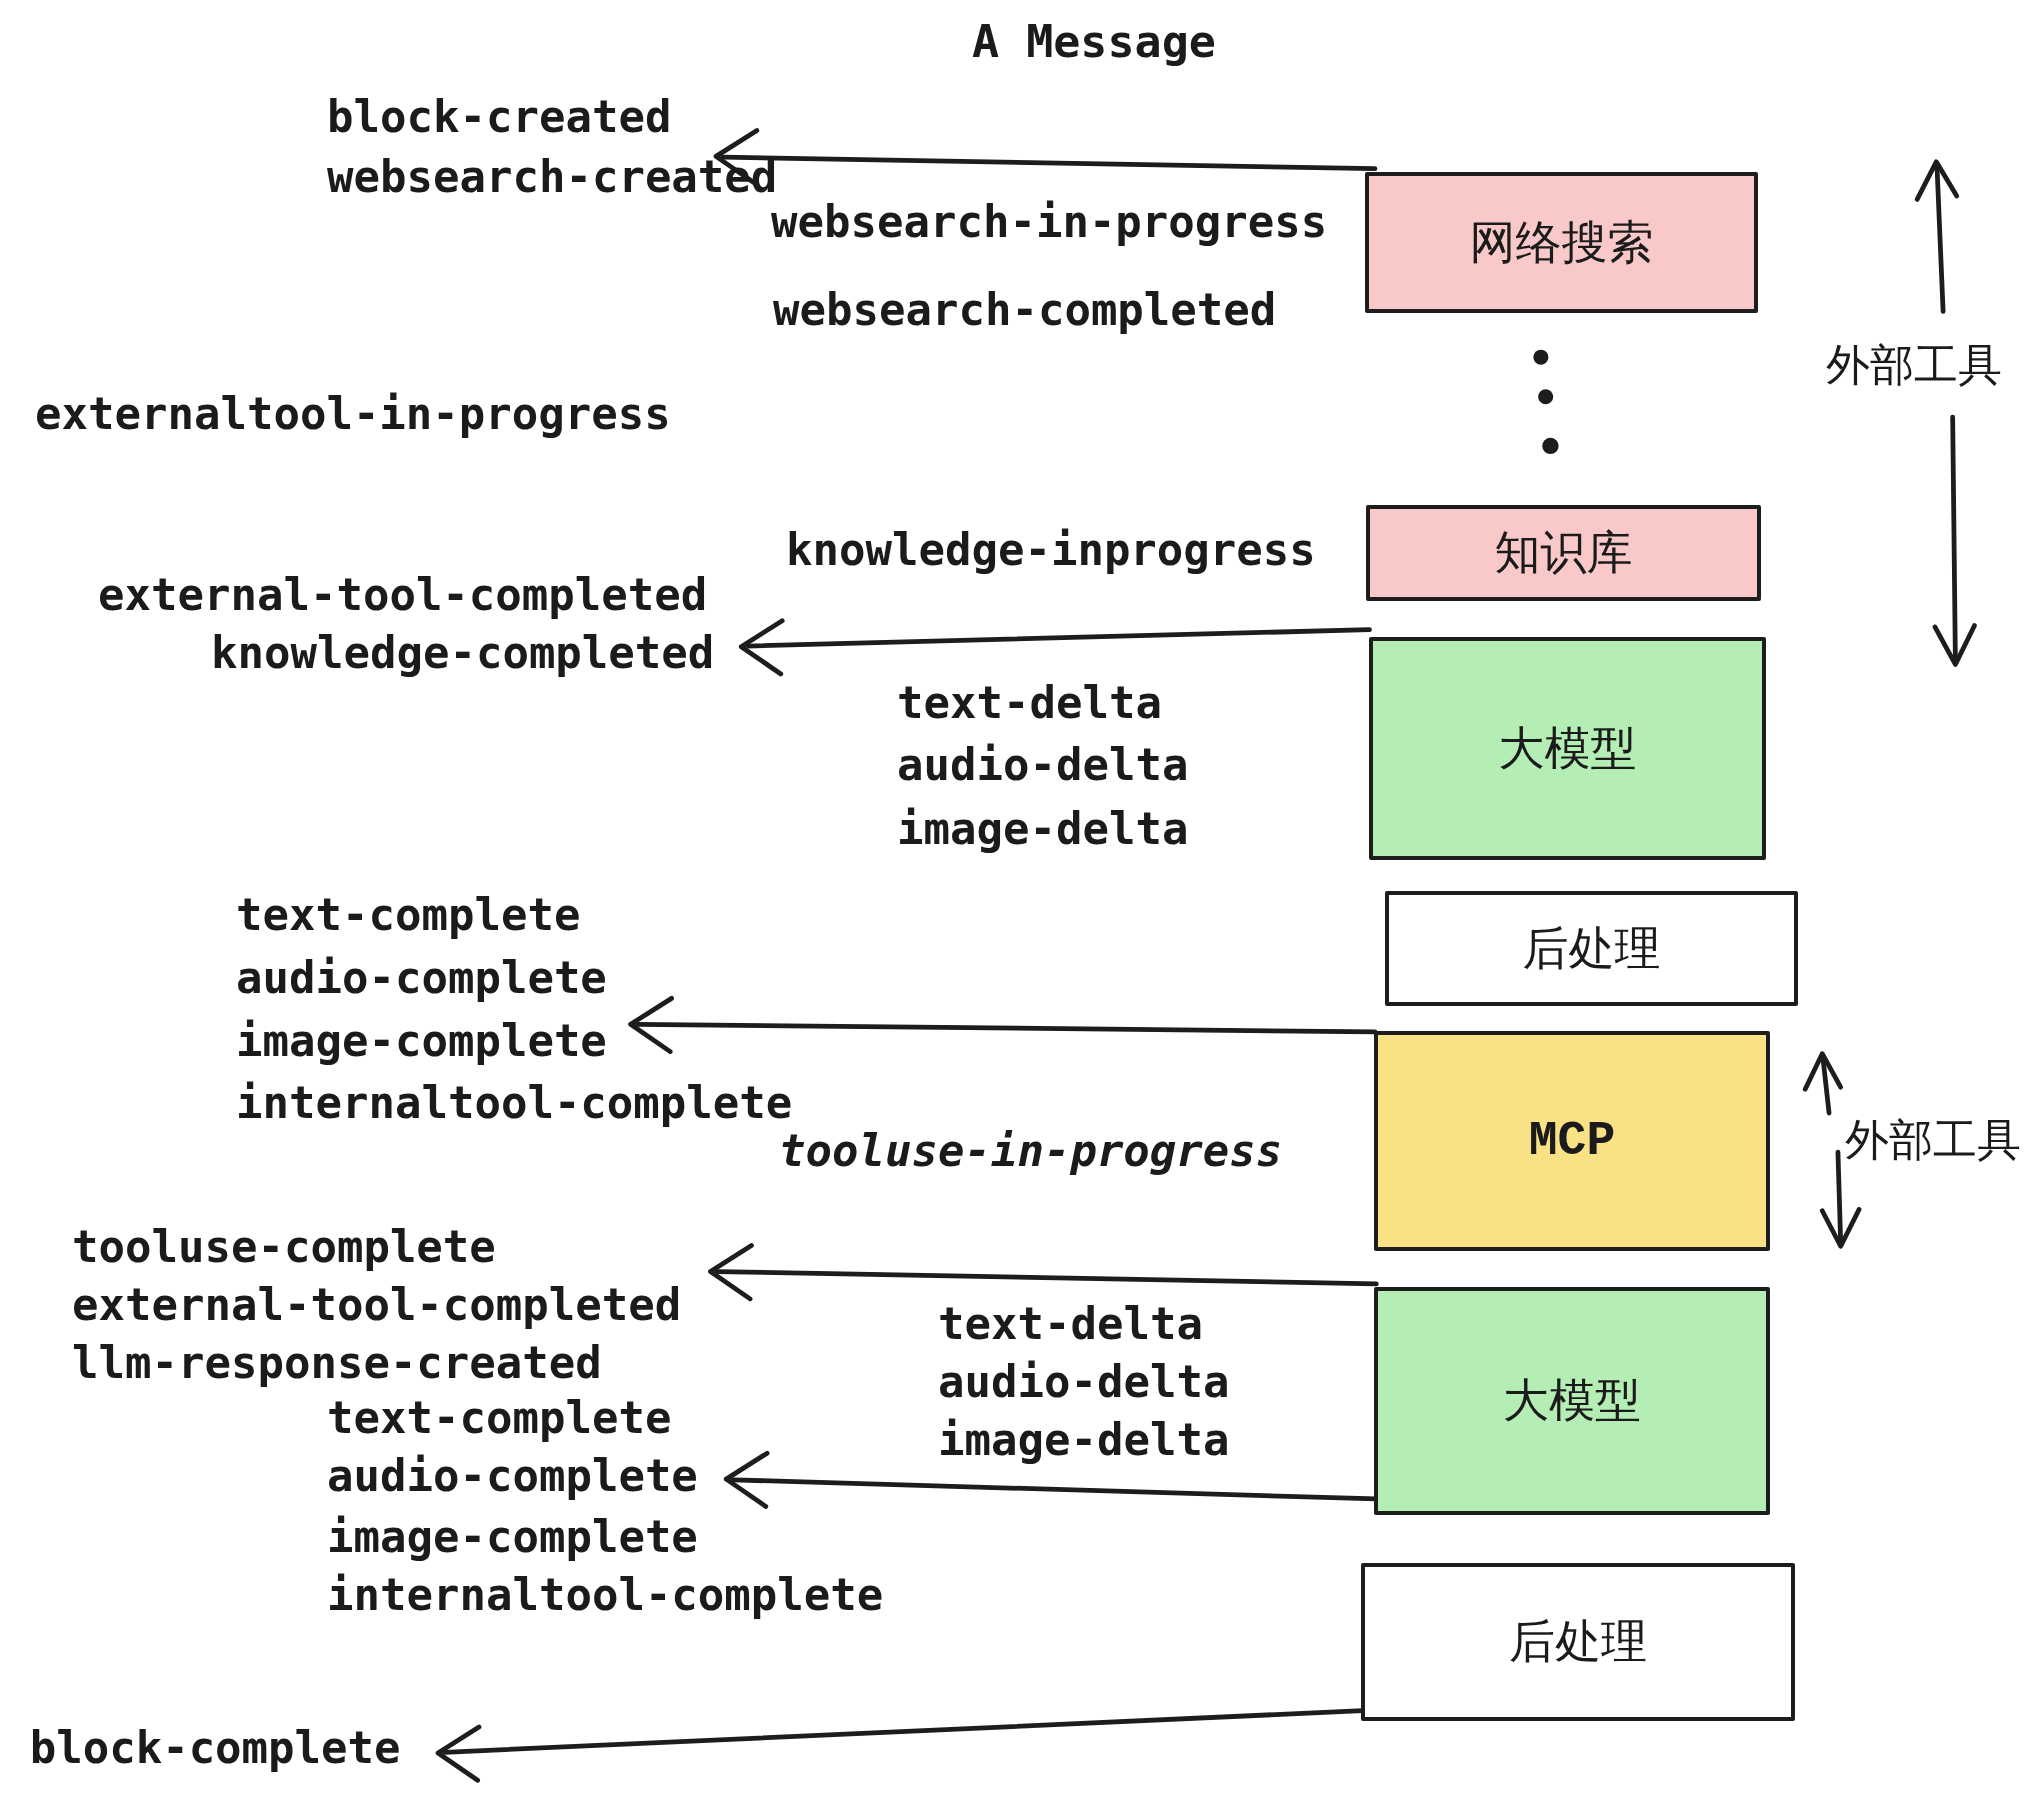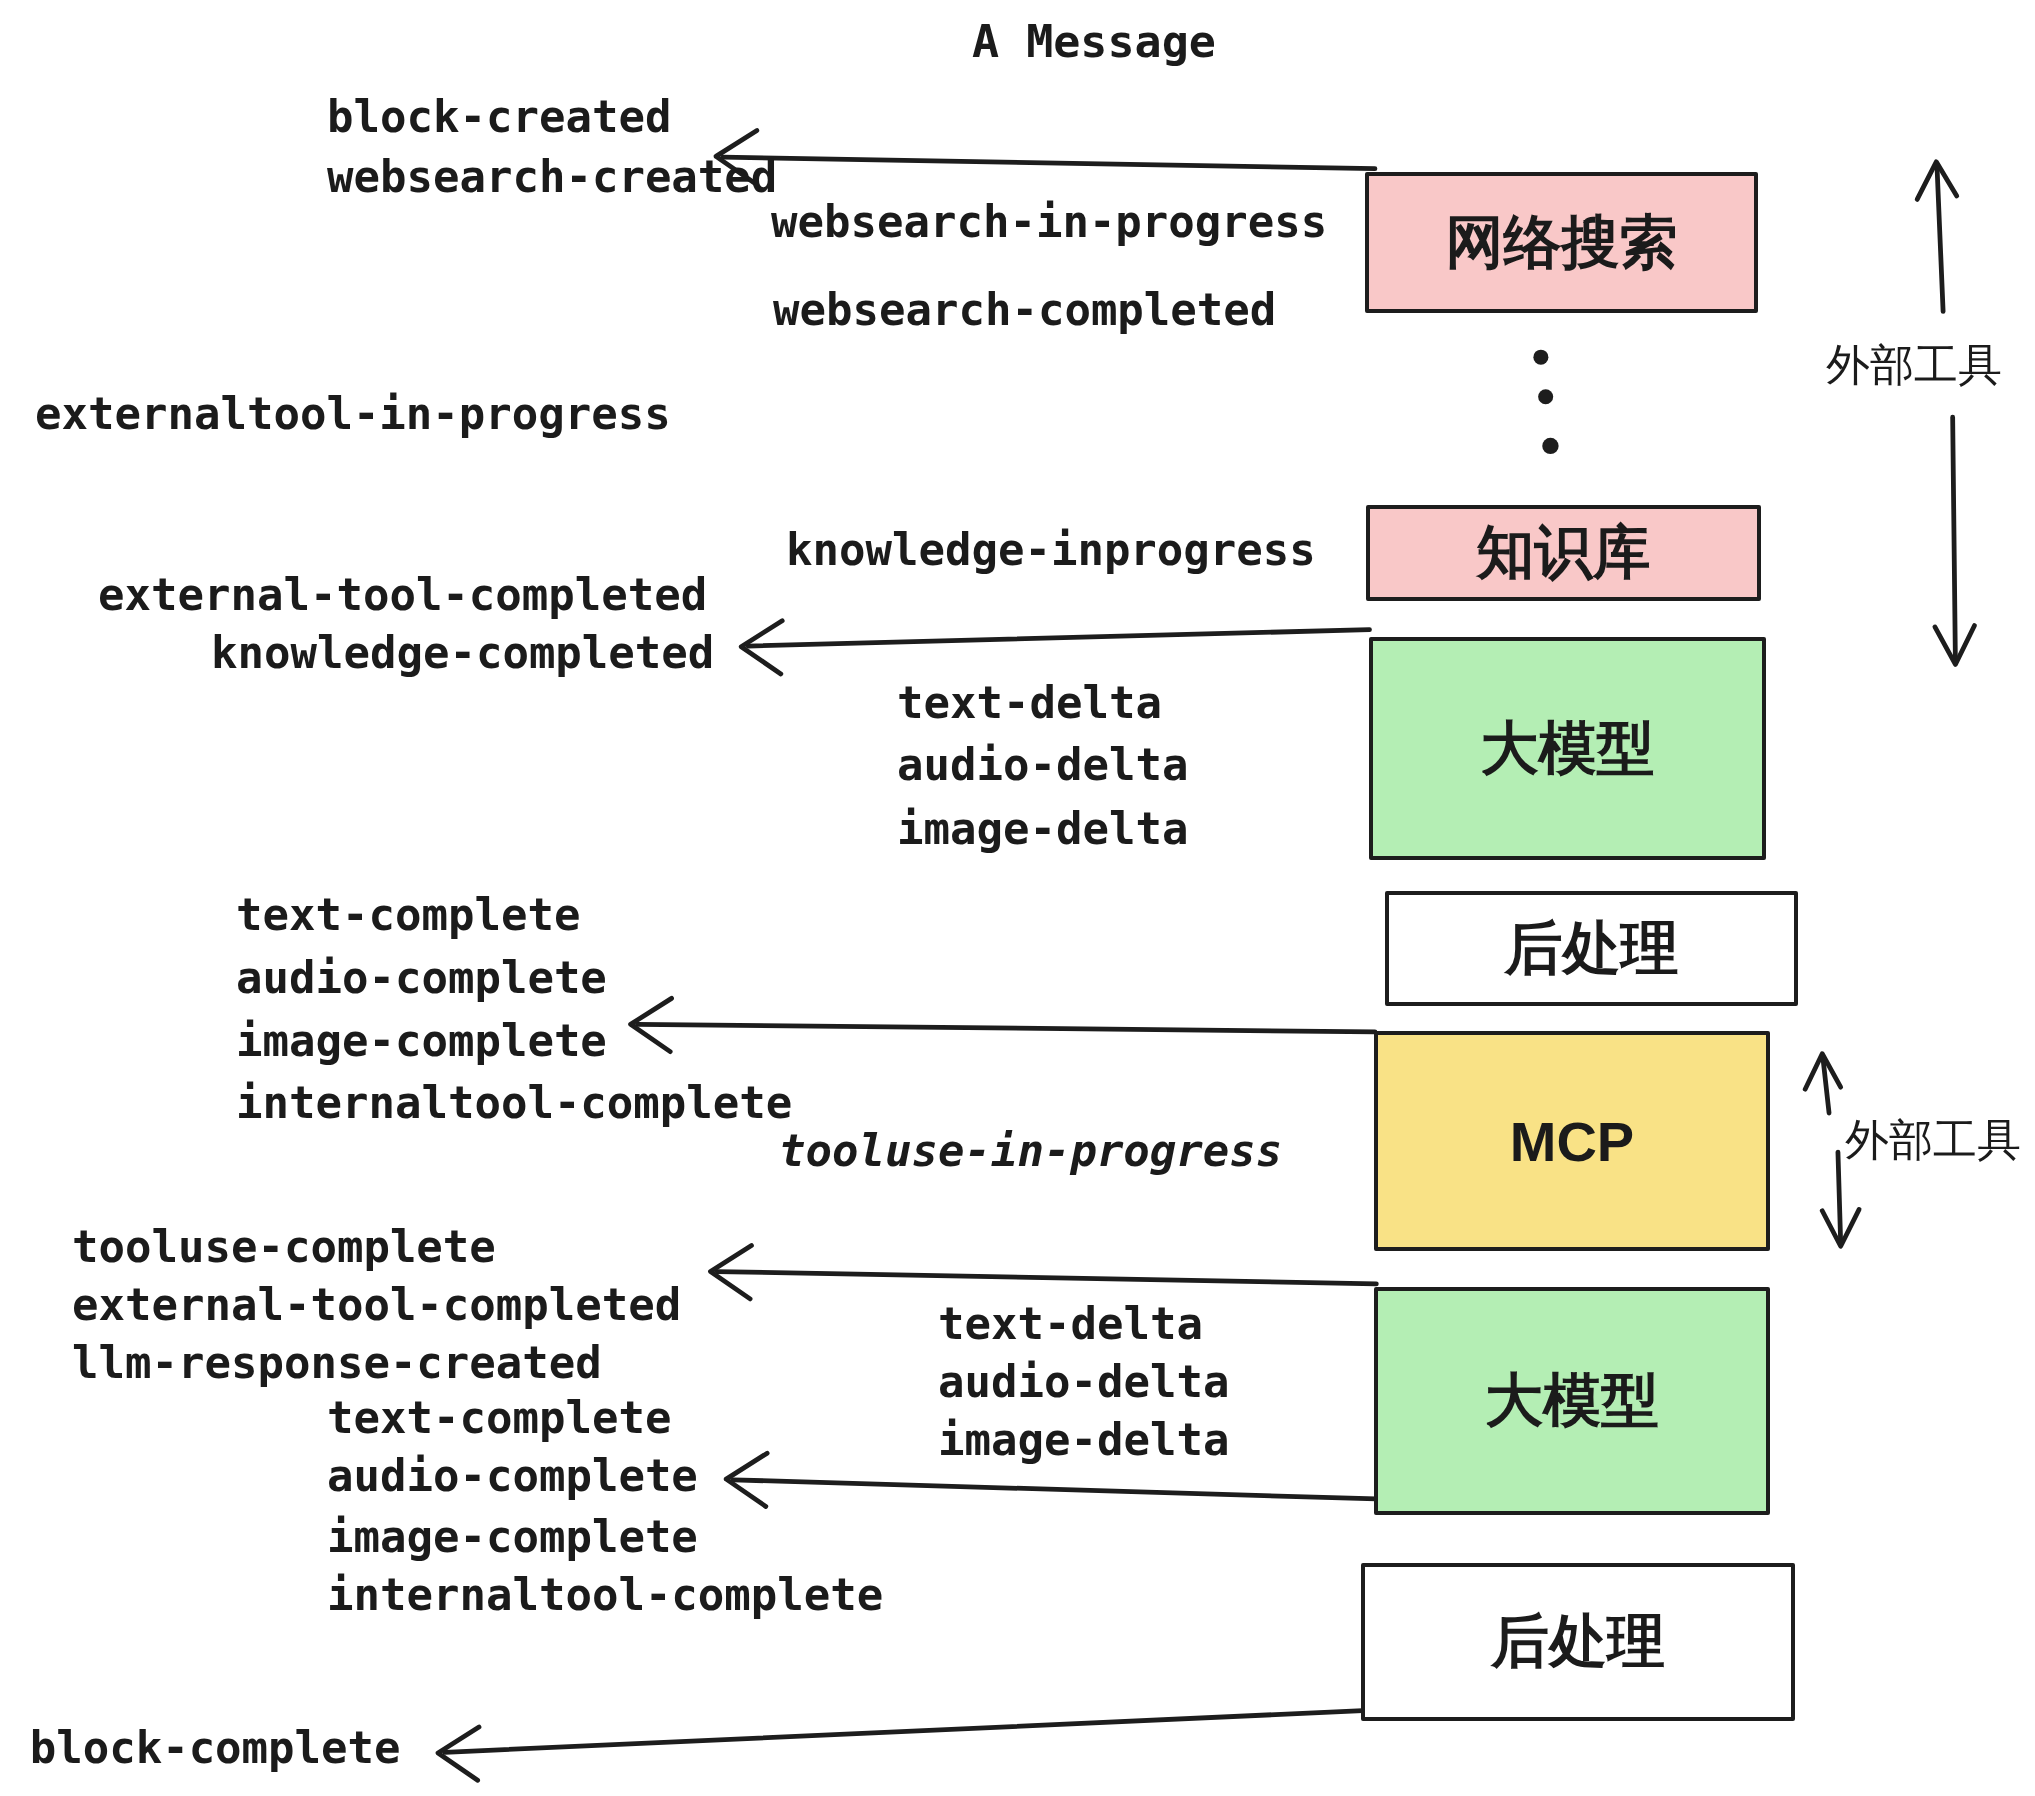--- a/index.html
+++ b/index.html
@@ -26,29 +26,29 @@
   }
   .box{
     position:absolute;
     box-sizing:border-box;
     border:4.8px solid #1d1d1d;
     border-radius:2px;
     display:flex;
     align-items:center;
     justify-content:center;
     font-family:"DejaVu Sans", sans-serif;
-    font-size:58px;
-    font-weight:700;
+    font-size:46px;
+    font-weight:400;
     color:#1b1b1b;
     white-space:nowrap;
   }
   .box.mcp-font{
-    font-family:Liberation Sans, sans-serif;
+    font-family:Liberation Mono, monospace;
     font-weight:bold;
-    font-size:56px;
+    font-size:48px;
   }
   .side-label{
     position:absolute;
     font-family:"DejaVu Sans", sans-serif;
     font-size:44px;
     font-weight:500;
     color:#1b1b1b;
     white-space:nowrap;
   }
   svg#wires{

